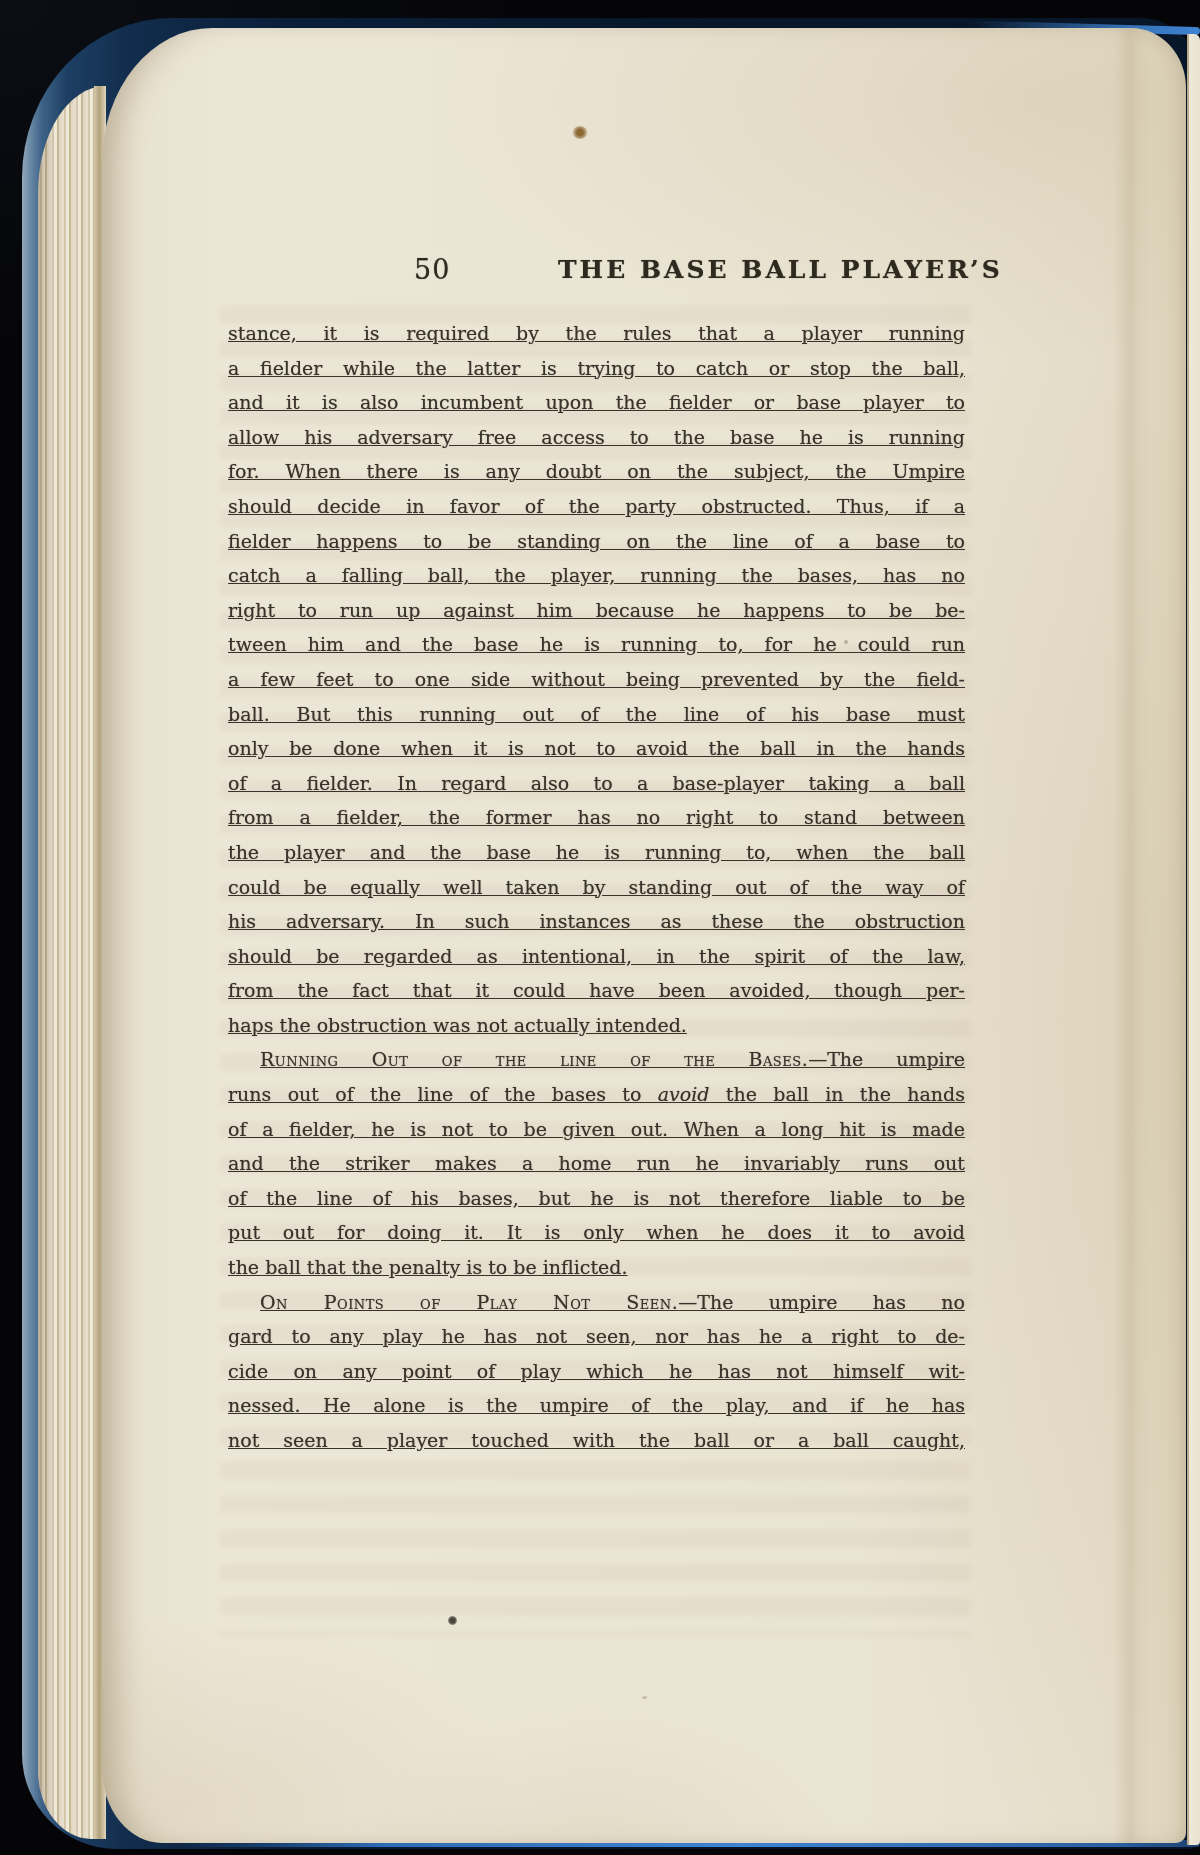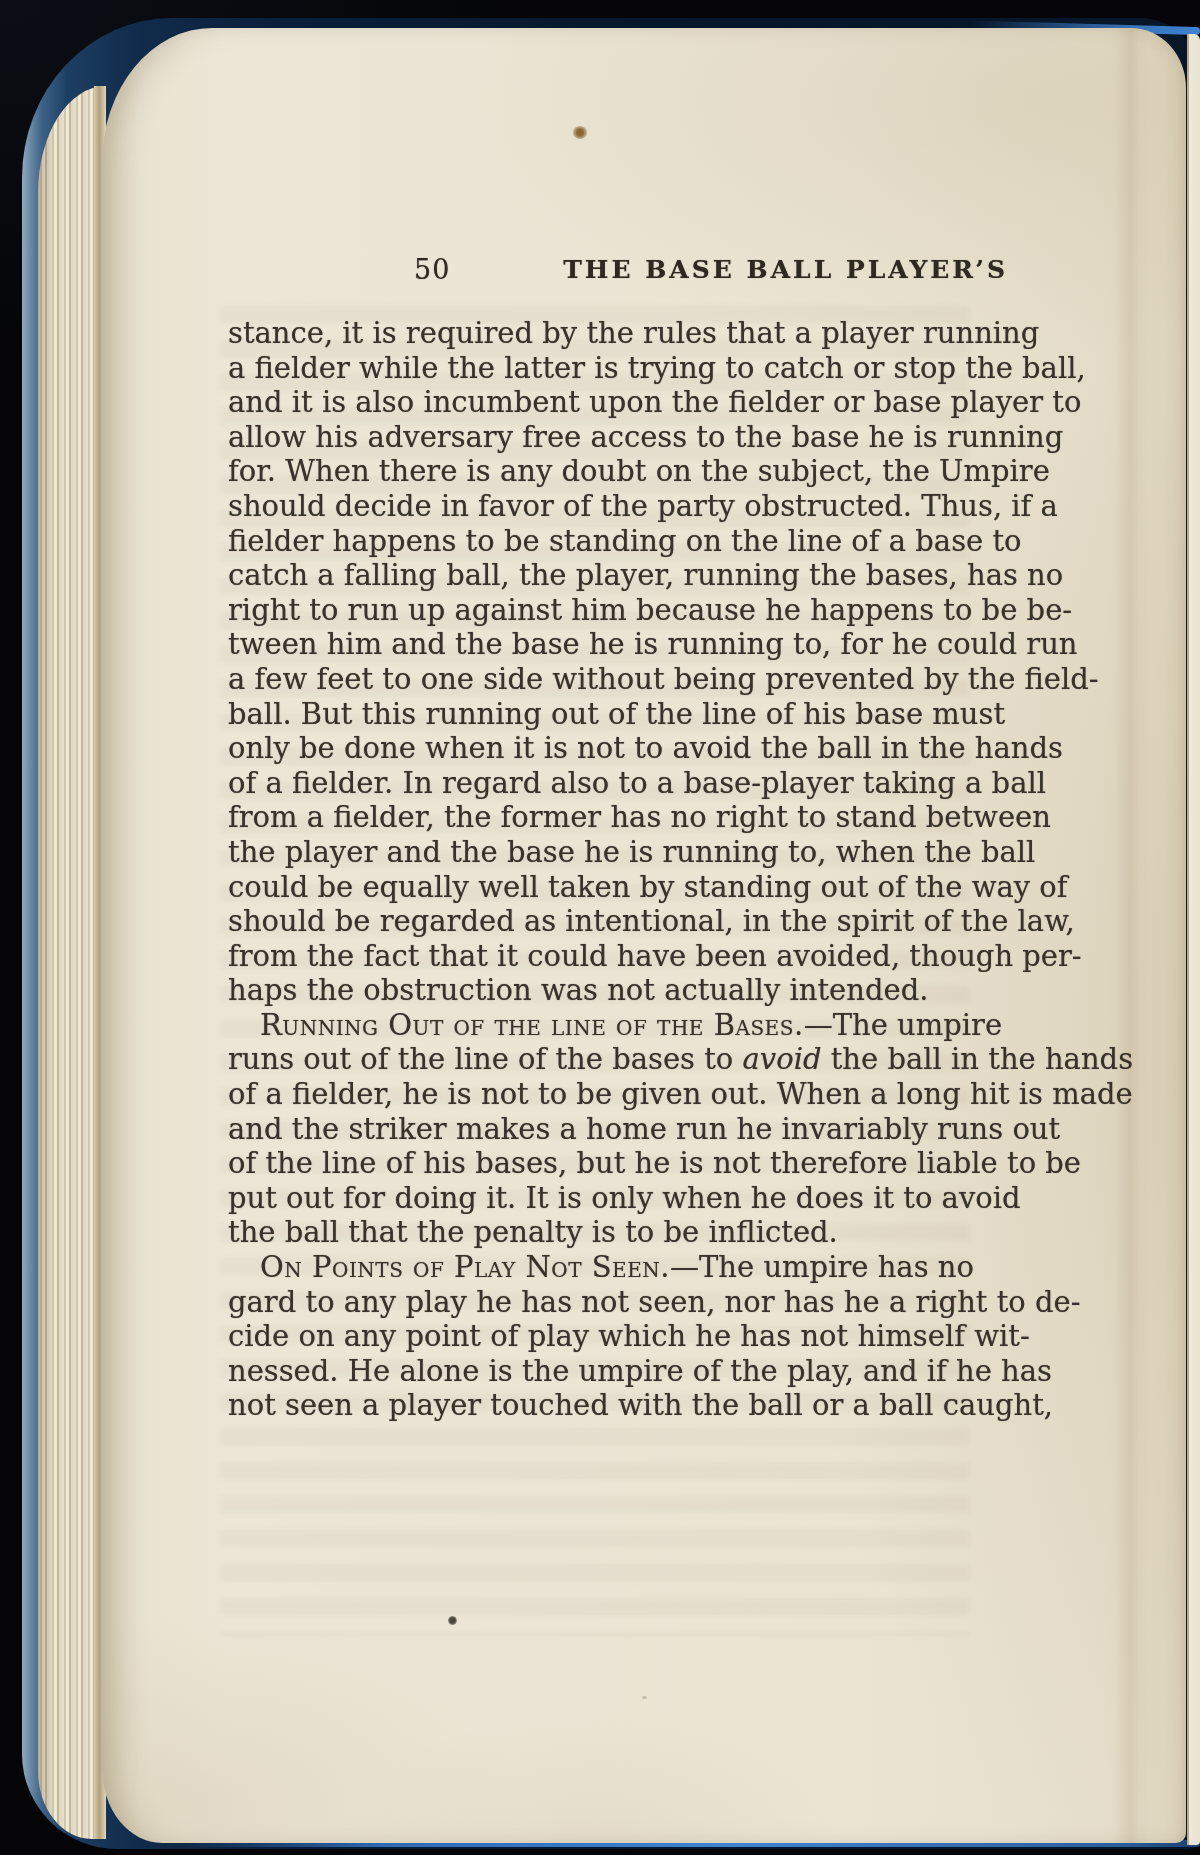--- a/index.html
+++ b/index.html
@@ -56,27 +56,27 @@
       background:radial-gradient(circle,#8a6733 0 30%,rgba(138,103,51,.45) 60%,rgba(138,103,51,0) 75%);}
   .ink-dot{position:absolute;left:346px;top:1588px;width:9px;height:9px;border-radius:50%;
       background:radial-gradient(circle,#4a463e 0 40%,rgba(74,70,62,.5) 70%,rgba(74,70,62,0) 80%);}
   .speck-a{position:absolute;left:742px;top:612px;width:4px;height:4px;border-radius:50%;background:rgba(90,80,60,.35);}
   .speck-b{position:absolute;left:540px;top:1668px;width:5px;height:3px;border-radius:50%;background:rgba(110,95,70,.30);}
 
   
   .header{position:absolute;left:126px;top:224px;width:737px;height:42px;color:#2f2a20;}
   .pagenum{position:absolute;left:186px;top:2px;font-size:27px;letter-spacing:1px;
       text-shadow:0 0 1px rgba(47,42,32,.6);}
-  .running-title{position:absolute;left:330px;width:450px;top:3px;text-align:right;
+  .running-title{position:absolute;left:330px;width:450px;top:3px;text-align:left;
       font-size:25px;font-weight:700;letter-spacing:3px;
       text-shadow:0 0 1px rgba(47,42,32,.55);}
 
   .textblock{position:absolute;left:126px;top:288px;width:737px;
-      font-size:29px;line-height:34.6px;color:#38322a;
-      text-shadow:0 0 1px rgba(56,47,36,.55);}
+      font-size:19px;line-height:34.6px;color:#38322a;
+      text-shadow:0 0 1px rgba(56,47,36,.55);text-decoration:underline;}
   .line{white-space:nowrap;text-align:justify;text-align-last:justify;}
   .line.last{text-align-last:left;}
   .line.indent{padding-left:32px;}
   .sc{font-variant:small-caps;letter-spacing:.5px;}
 </style>
 </head>
 <body>
 
 <div class="scene">
   <div class="cover"></div>
@@ -109,20 +109,21 @@
         <div class="line">catch a falling ball, the player, running the bases, has no</div>
         <div class="line">right to run up against him because he happens to be be-</div>
         <div class="line">tween him and the base he is running to, for he could run</div>
         <div class="line">a few feet to one side without being prevented by the field-</div>
         <div class="line">ball. But this running out of the line of his base must</div>
         <div class="line">only be done when it is not to avoid the ball in the hands</div>
         <div class="line">of a fielder. In regard also to a base-player taking a ball</div>
         <div class="line">from a fielder, the former has no right to stand between</div>
         <div class="line">the player and the base he is running to, when the ball</div>
         <div class="line">could be equally well taken by standing out of the way of</div>
+        <div class="line">his adversary. In such instances as these the obstruction</div>
         <div class="line">should be regarded as intentional, in the spirit of the law,</div>
         <div class="line">from the fact that it could have been avoided, though per-</div>
         <div class="line last">haps the obstruction was not actually intended.</div>
         <div class="line indent"><span class="sc">Running Out of the line of the Bases.</span>—The umpire</div>
         <div class="line">runs out of the line of the bases to <i>avoid</i> the ball in the hands</div>
         <div class="line">of a fielder, he is not to be given out. When a long hit is made</div>
         <div class="line">and the striker makes a home run he invariably runs out</div>
         <div class="line">of the line of his bases, but he is not therefore liable to be</div>
         <div class="line">put out for doing it. It is only when he does it to avoid</div>
         <div class="line last">the ball that the penalty is to be inflicted.</div>

